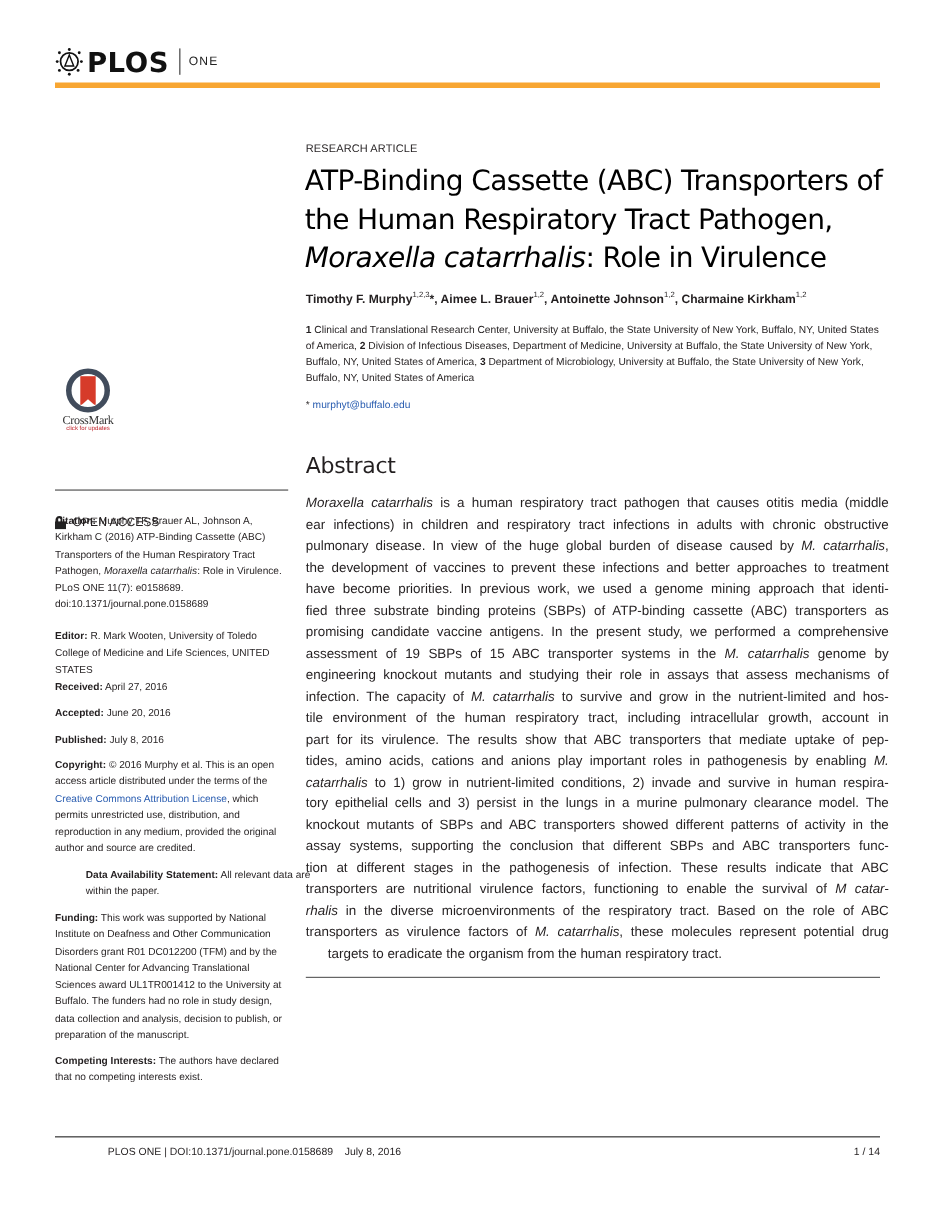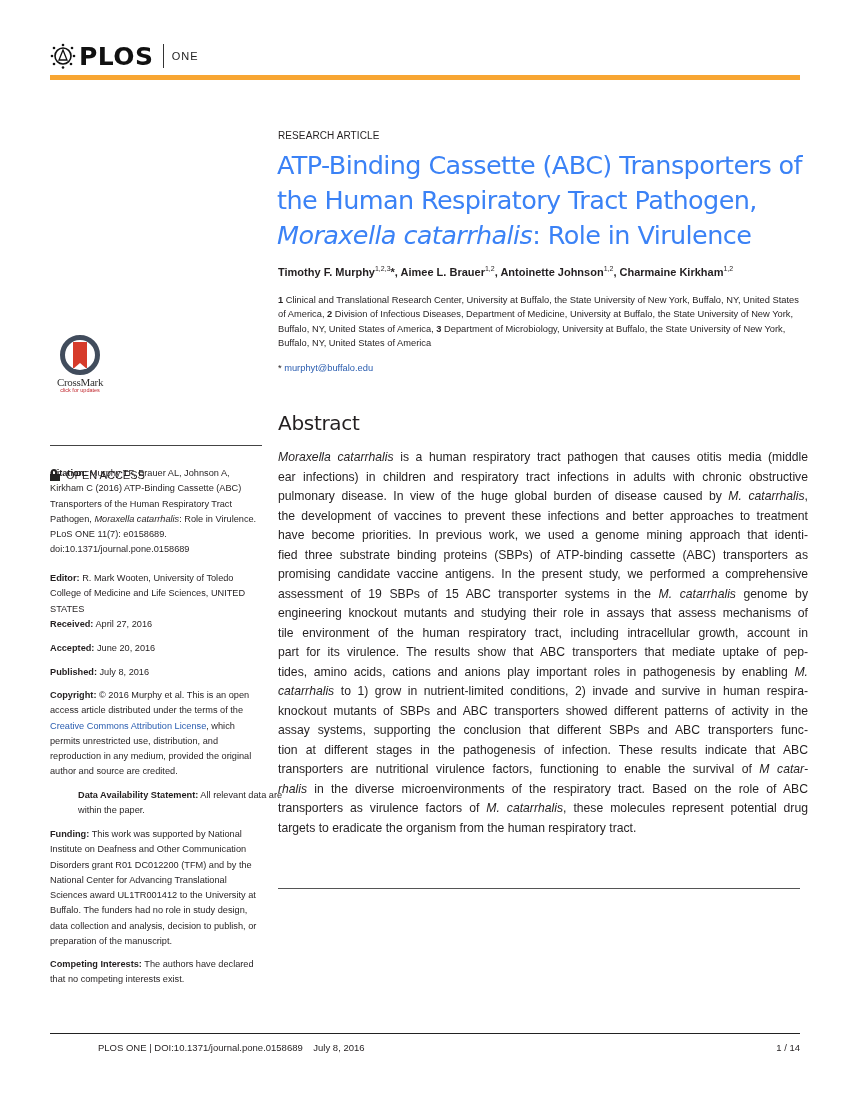--- a/index.html
+++ b/index.html
@@ -23,35 +23,35 @@
   .open-access { position: absolute; left: 50px; top: 469px; display: flex; align-items: center; font-size: 11px; color: #231f20; }
   .lock { width: 10px; height: 12px; position: relative; margin-right: 6px; }
   .lock-shackle { position: absolute; left: 1px; top: 0; width: 6px; height: 6px; border: 2px solid #222; border-bottom: none; border-radius: 4px 4px 0 0; box-sizing: border-box; }
   .lock-body { position: absolute; left: 0; top: 5px; width: 10px; height: 7px; background: #222; }
 
   .meta { position: absolute; left: 50px; width: 212px; font-size: 9.2px; line-height: 15.3px; }
   .meta b { font-weight: bold; }
   .link { color: #2a5db0; }
 
   .article-type { position: absolute; left: 278px; top: 130px; font-size: 10px; letter-spacing: 0.1px; color: #231f20; }
-  .title { position: absolute; left: 277px; top: 148px; width: 540px; font-family: "DejaVu Sans", sans-serif; font-size: 25.5px; line-height: 35px; color: #3b82f6; letter-spacing: -0.6px; font-weight: normal; margin: 0; }
+  .title { position: absolute; left: 277px; top: 148px; width: 540px; font-family: "DejaVu Sans", sans-serif; font-size: 25.5px; line-height: 35px; color: #000000; letter-spacing: -0.6px; font-weight: normal; margin: 0; }
   .title i { font-style: italic; }
   .authors { position: absolute; left: 278px; top: 266px; font-size: 11px; font-weight: bold; color: #231f20; white-space: nowrap; }
   .authors sup { font-size: 7px; font-weight: normal; vertical-align: 5px; line-height: 0; }
 
   .affiliations { position: absolute; left: 278px; top: 293px; width: 530px; font-size: 9.3px; line-height: 14.3px; color: #231f20; }
   .affiliations b { font-weight: bold; }
   .corresp { position: absolute; left: 278px; top: 363px; font-size: 9.3px; }
   .corresp a { color: #2a5db0; }
 
   .abstract-heading { position: absolute; left: 278px; top: 411px; font-family: "DejaVu Sans", sans-serif; font-size: 20px; color: #231f20; letter-spacing: -0.3px; margin: 0; font-weight: normal; }
   .abstract { position: absolute; left: 278px; top: 448px; width: 530px; font-size: 12.2px; line-height: 19.5px; color: #231f20; }
   .abstract p { margin: 0; }
   .abs-line { display: block; white-space: nowrap; text-align: justify; text-align-last: justify; }
-  .abs-line.last { text-align-last: left; }
+  .abs-line.last { text-align-last: left; margin-left: 20px; }
   .abstract i { font-style: italic; }
   .main-rule { position: absolute; left: 278px; top: 888px; width: 522px; height: 1px; background: #555; }
 
   .footer-rule { position: absolute; left: 50px; top: 1033px; width: 750px; height: 1px; background: #222; }
   .footer-left { position: absolute; left: 50px; top: 1042px; font-size: 9.5px; color: #231f20; white-space: nowrap; padding-left: 48px; }
   .footer-right { position: absolute; right: 50px; top: 1042px; font-size: 9.5px; color: #231f20; }
 </style>
 </head>
 <body>
 
@@ -157,24 +157,26 @@
     <p id="abstract-p">
       <span class="abs-line"><i>Moraxella catarrhalis</i><span> is a human respiratory tract pathogen that causes otitis media (middle</span></span>
       <span class="abs-line"><span>ear infections) in children and respiratory tract infections in adults with chronic obstructive</span></span>
       <span class="abs-line"><span>pulmonary disease. In view of the huge global burden of disease caused by </span><i>M. catarrhalis</i><span>,</span></span>
       <span class="abs-line"><span>the development of vaccines to prevent these infections and better approaches to treatment</span></span>
       <span class="abs-line"><span>have become priorities. In previous work, we used a genome mining approach that identi-</span></span>
       <span class="abs-line"><span>fied three substrate binding proteins (SBPs) of ATP-binding cassette (ABC) transporters as</span></span>
       <span class="abs-line"><span>promising candidate vaccine antigens. In the present study, we performed a comprehensive</span></span>
       <span class="abs-line"><span>assessment of 19 SBPs of 15 ABC transporter systems in the </span><i>M. catarrhalis</i><span> genome by</span></span>
       <span class="abs-line"><span>engineering knockout mutants and studying their role in assays that assess mechanisms of</span></span>
+      <span class="abs-line"><span>infection. The capacity of </span><i>M. catarrhalis</i><span> to survive and grow in the nutrient-limited and hos-</span></span>
       <span class="abs-line"><span>tile environment of the human respiratory tract, including intracellular growth, account in</span></span>
       <span class="abs-line"><span>part for its virulence. The results show that ABC transporters that mediate uptake of pep-</span></span>
       <span class="abs-line"><span>tides, amino acids, cations and anions play important roles in pathogenesis by enabling </span><i>M.</i></span>
       <span class="abs-line"><i>catarrhalis</i><span> to 1) grow in nutrient-limited conditions, 2) invade and survive in human respira-</span></span>
+      <span class="abs-line"><span>tory epithelial cells and 3) persist in the lungs in a murine pulmonary clearance model. The</span></span>
       <span class="abs-line"><span>knockout mutants of SBPs and ABC transporters showed different patterns of activity in the</span></span>
       <span class="abs-line"><span>assay systems, supporting the conclusion that different SBPs and ABC transporters func-</span></span>
       <span class="abs-line"><span>tion at different stages in the pathogenesis of infection. These results indicate that ABC</span></span>
       <span class="abs-line"><span>transporters are nutritional virulence factors, functioning to enable the survival of </span><i>M catar-</i></span>
       <span class="abs-line"><i>rhalis</i><span> in the diverse microenvironments of the respiratory tract. Based on the role of ABC</span></span>
       <span class="abs-line"><span>transporters as virulence factors of </span><i>M. catarrhalis</i><span>, these molecules represent potential drug</span></span>
       <span class="abs-line last"><span>targets to eradicate the organism from the human respiratory tract.</span></span>
     </p>
   </div>
 

